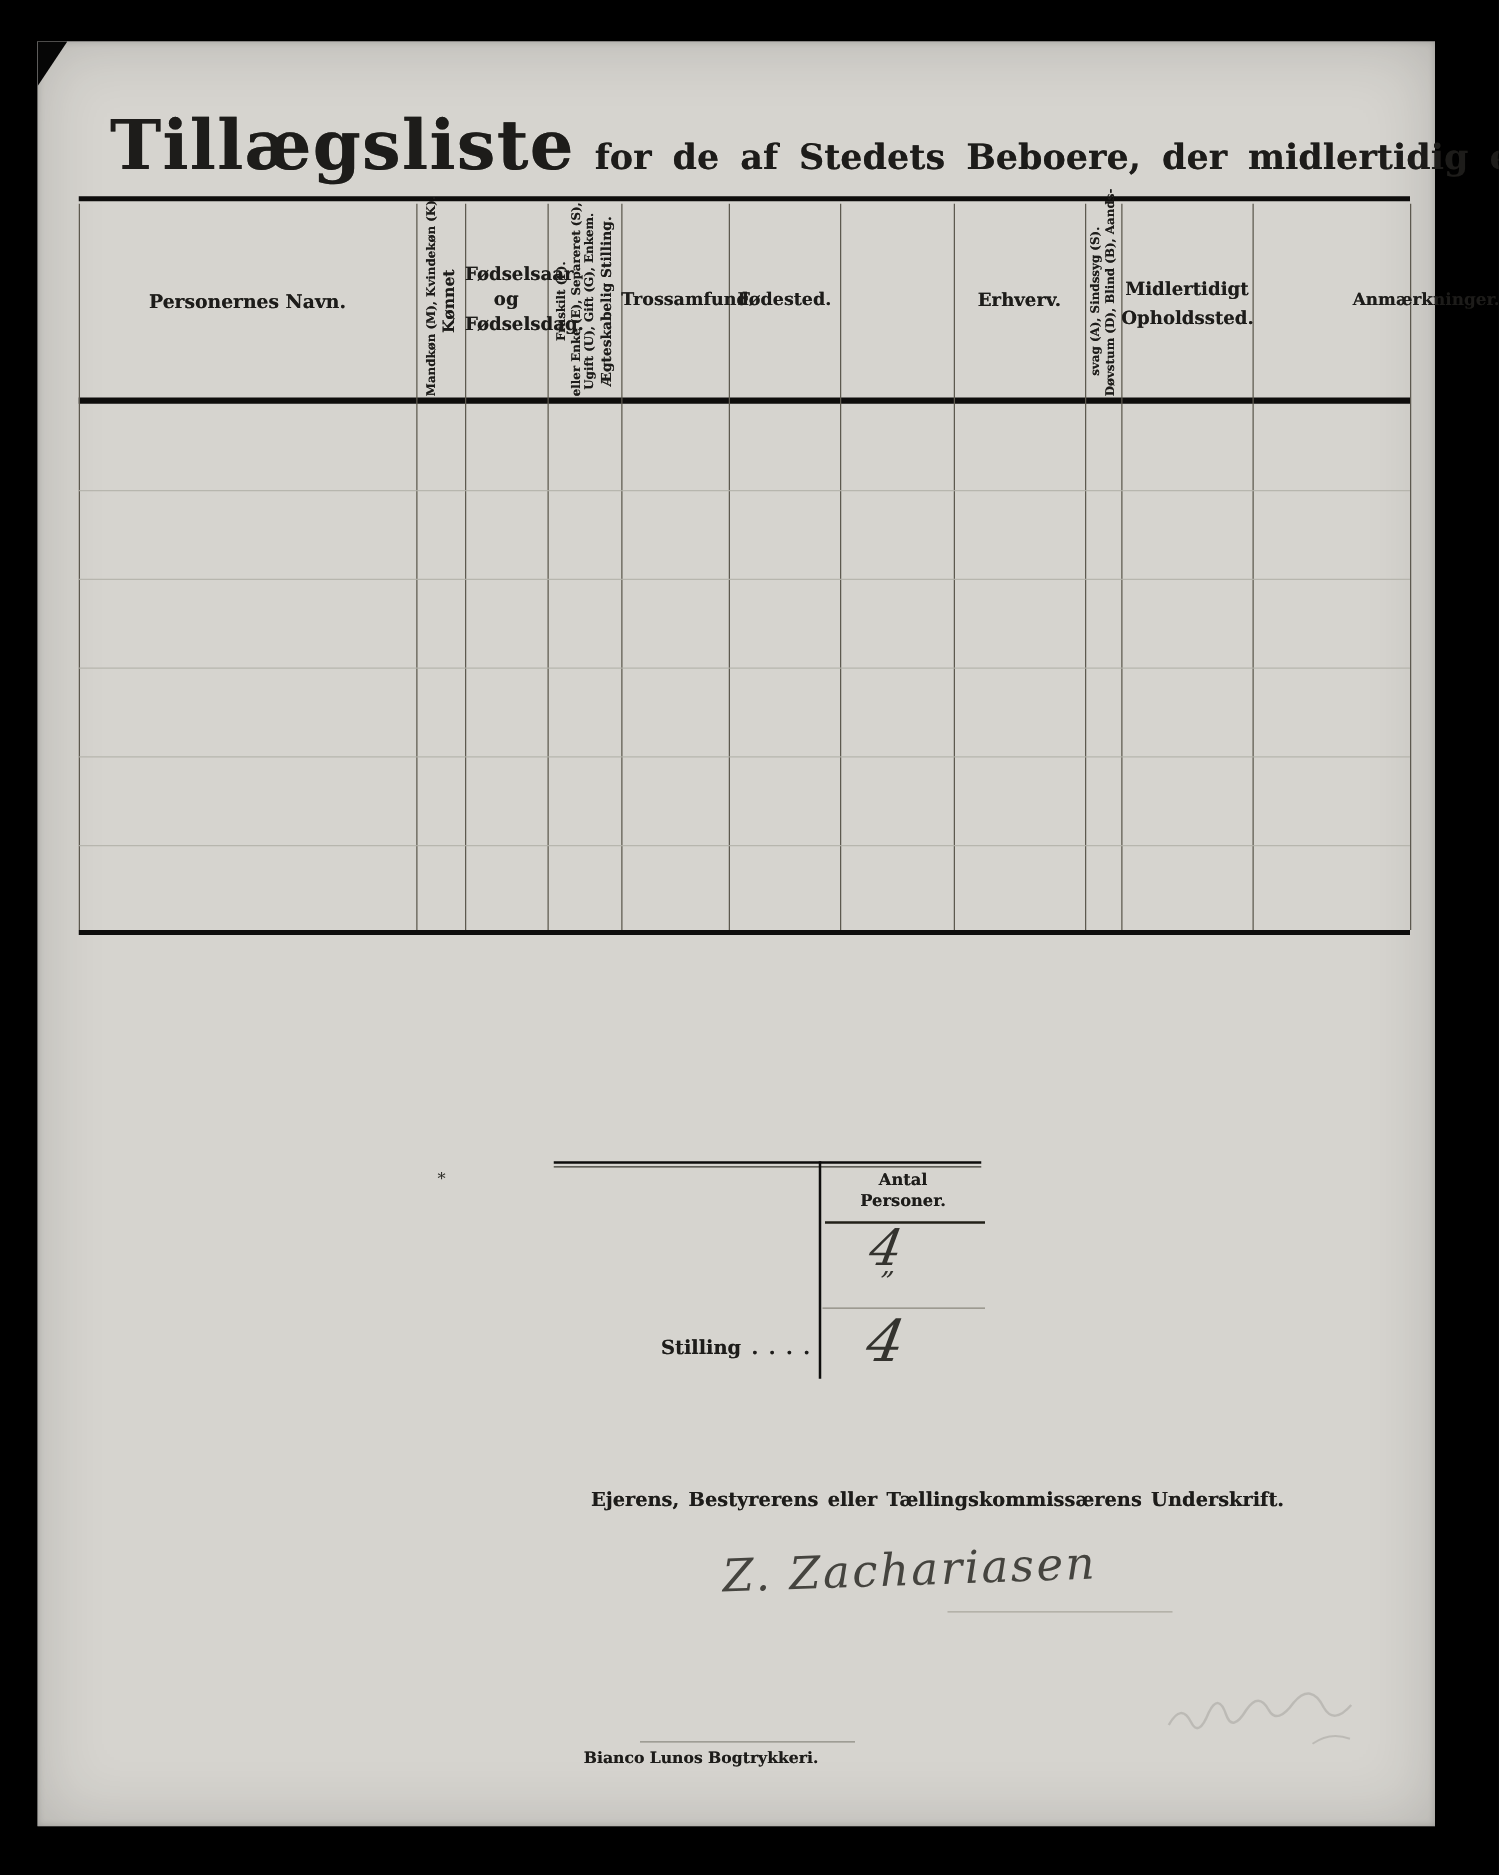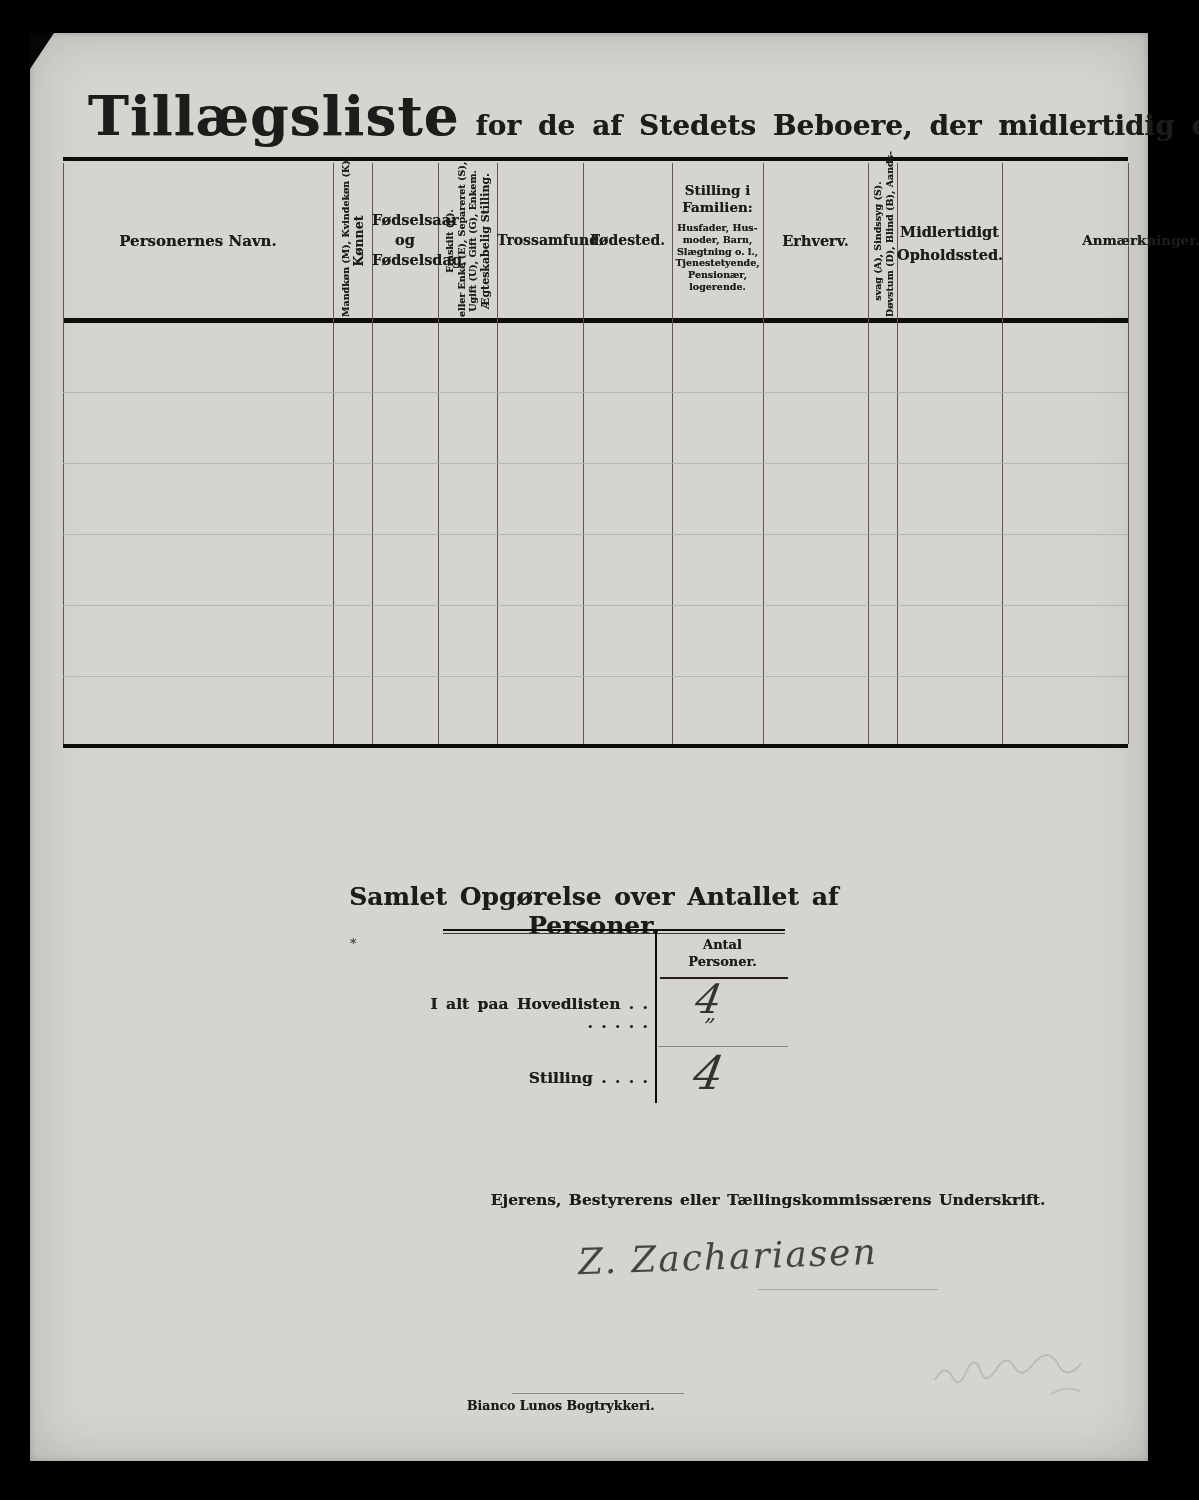--- a/index.html
+++ b/index.html
@@ -34,21 +34,21 @@
   .vmain{display:block;font-size:12.5px;line-height:14px;}
   .vsub{display:block;font-size:9.5px;line-height:11.5px;}
   .printed{text-shadow:0 0 .4px rgba(20,18,14,.65);}
   
   #summary-title{left:294px;top:882px;width:600px;text-align:center;
     font-size:25px;font-weight:bold;word-spacing:4px;}
   .sum-label{font-size:15.5px;font-weight:bold;text-align:right;word-spacing:3px;}
   .hand{font-style:italic;color:#34332f;transform:skewX(-10deg);
     font-family:"DejaVu Serif","Liberation Serif",serif;}
   
-  #signature-caption{left:478px;top:1190px;width:580px;text-align:center;
+  #signature-caption{left:460px;top:1190px;width:580px;text-align:center;
     font-size:15.5px;font-weight:bold;word-spacing:2px;}
   #signature-name{left:578px;top:1236px;font-size:36px;font-style:italic;
     color:#45443f;transform:rotate(-2deg);letter-spacing:2px;}
   #printer-text{left:467px;top:1398px;width:260px;
     font-size:12.5px;font-weight:bold;}
 </style>
 </head>
 <body>
 
 <div id="page">
@@ -105,69 +105,53 @@
       <span class="vsub">eller Enke (E), Separeret (S),</span>
       <span class="vsub">Ugift (U), Gift (G), Enkem.</span>
       <span class="vmain" style="font-size:11px;">Ægteskabelig Stilling.</span>
     </div>
   </div>
 
   <div class="abs htext printed" style="left:497px;top:232px;width:86px;font-size:14px;">Trossamfund.</div>
 
   <div class="abs htext printed" style="left:583px;top:232px;width:89px;font-size:14px;">Fødested.</div>
 
-  <div class="abs hcell" style="left:672px;width:91px;">
-    <div class="abs htext printed" style="left:0;top:19px;width:91px;font-size:13.5px;line-height:17px;">
-      <span style="display:block">Stilling i</span>
-      <span style="display:block">Familien:</span>
-    </div>
-    <div class="abs htext printed" style="left:0;top:59px;width:91px;font-size:9.5px;line-height:11.8px;">
-      <span style="display:block">Husfader, Hus-</span>
-      <span style="display:block">moder, Barn,</span>
-      <span style="display:block">Slægtning o. l.,</span>
-      <span style="display:block">Tjenestetyende,</span>
-      <span style="display:block">Pensionær,</span>
-      <span style="display:block">logerende.</span>
-    </div>
-  </div>
 
   <div class="abs htext printed" style="left:763px;top:232px;width:105px;font-size:14.5px;">Erhverv.</div>
 
   <div class="abs hcell" style="left:868px;width:29px;">
     <div class="vtext printed">
       <span class="vsub">svag (A), Sindssyg (S).</span>
       <span class="vsub">Døvstum (D), Blind (B), Aands-</span>
     </div>
   </div>
 
   <div class="abs hcell" style="left:897px;width:105px;">
     <div class="abs htext printed" style="left:0;top:57px;width:105px;font-size:14.5px;line-height:23px;text-align:center;">
       <span style="display:block">Midlertidigt</span>
       <span style="display:block">Opholdssted.</span>
     </div>
   </div>
 
   <div class="abs htext printed" style="left:1038px;top:232px;width:126px;font-size:13.5px;padding-left:40px;">Anmærkninger.</div>
 
-  <div id="summary-title" class="abs printed">Samlet Opgørelse over Antallet af Personer.</div>
 
   <div class="abs" style="left:350px;top:936px;font-size:13px;color:#2a2925;">*</div>
 
   <div class="abs rule" style="left:443px;top:929px;width:342px;height:2px;"></div>
   <div class="abs" style="left:443px;top:933px;width:342px;height:1px;background:#3a3832;"></div>
   <div class="abs rule" style="left:655px;top:929px;width:2px;height:174px;"></div>
   <div class="abs" style="left:660px;top:977px;width:128px;height:2px;background:#222019;"></div>
   <div class="abs" style="left:658px;top:1046px;width:130px;height:1px;background:#8a877e;"></div>
 
   <div class="abs htext printed" style="left:657px;top:936px;width:131px;font-size:13px;line-height:17px;">
     <span style="display:block">Antal</span>
     <span style="display:block">Personer.</span>
   </div>
 
-  <div class="abs sum-label printed" style="left:420px;top:994px;width:228px;">I alt paa Hovedlisten . . . . . . .</div>
   <div class="abs hand" style="left:696px;top:976px;font-size:40px;">4</div>
 
   <div class="abs hand" style="left:703px;top:1014px;font-size:22px;">”</div>
 
   <div class="abs sum-label printed" style="left:420px;top:1068px;width:228px;">Stilling . . . .</div>
   <div class="abs hand" style="left:694px;top:1046px;font-size:46px;">4</div>
 
   <div id="signature-caption" class="abs printed">Ejerens, Bestyrerens eller Tællingskommissærens Underskrift.</div>
   <div id="signature-name" class="abs">Z. Zachariasen</div>
   <div class="abs" style="left:758px;top:1289px;width:180px;height:1px;background:#a9a69d;"></div>

